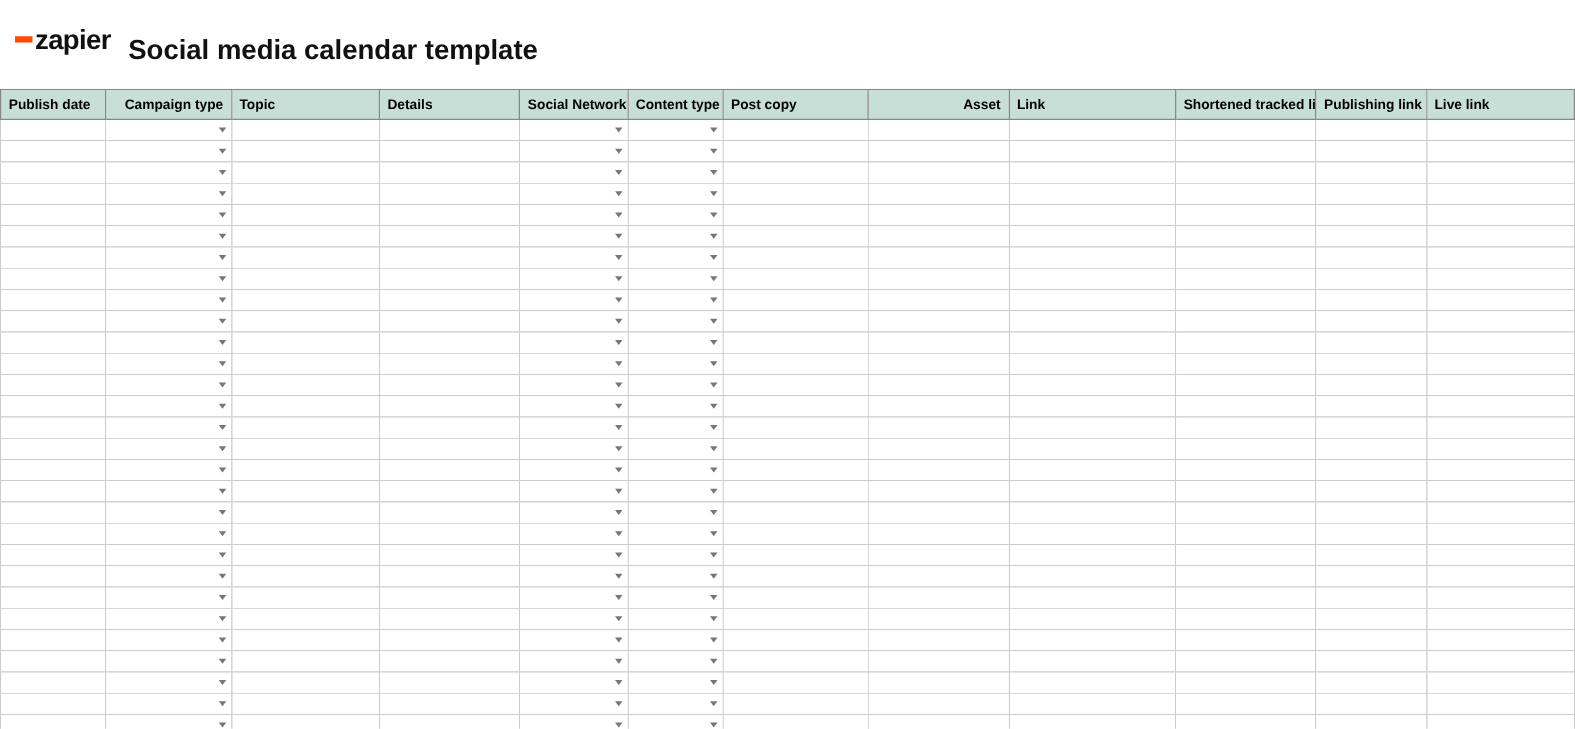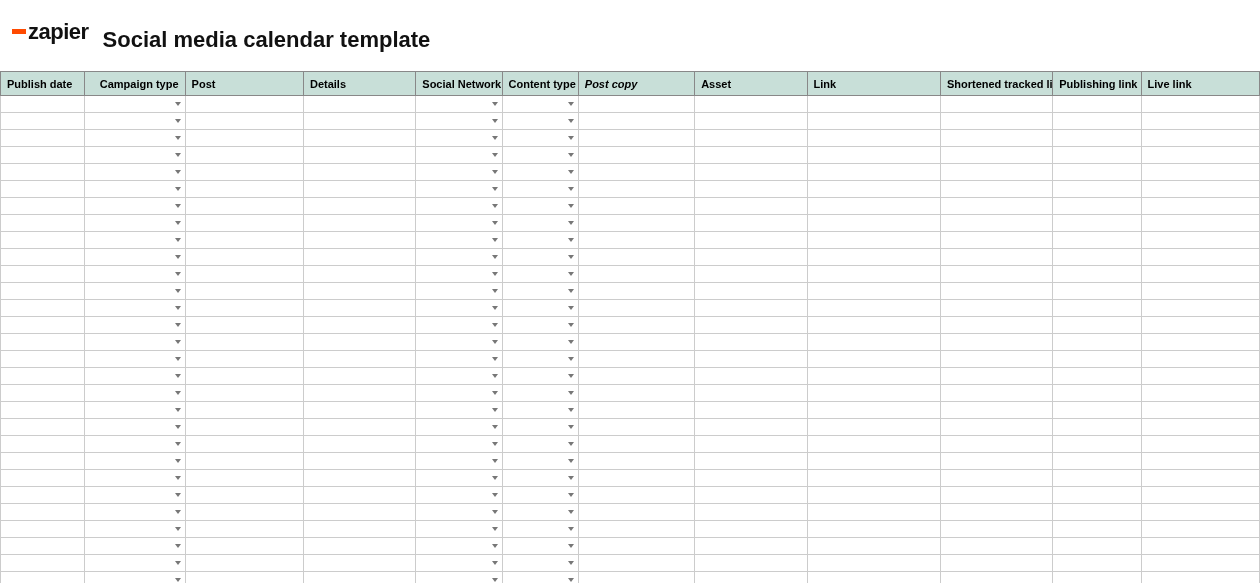--- a/index.html
+++ b/index.html
@@ -85,22 +85,22 @@
       border-left: 3px solid transparent;
       border-right: 3px solid transparent;
       border-top: 4px solid #777;
     }
     .col-0 { width: 84px; }
     .col-1 { width: 100px; text-align: right; }
     .col-2 { width: 118px; }
     .col-3 { width: 112px; }
     .col-4 { width: 86px; }
     .col-5 { width: 76px; margin-left: 27px; }
-    .col-6 { width: 116px; font-style: italic; }
-    .col-7 { width: 112px; }
+    .col-6 { width: 116px; }
+    .col-7 { width: 112px; text-align: right; }
     .col-8 { width: 133px; }
     .col-9 { width: 112px; }
     .col-10 { width: 88px; }
     .col-11 { width: 118px; }
   </style>
 </head>
 <body>
 
 <div class="header">
   <div class="logo">
@@ -109,21 +109,21 @@
   </div>
   <div class="page-title">Social media calendar template</div>
 </div>
 
 <div class="table-wrapper">
   <table>
     <thead>
       <tr id="header-row">
           <th class="col-0">Publish date</th>
           <th class="col-1">Campaign type</th>
-          <th class="col-2">Post</th>
+          <th class="col-2">Topic</th>
           <th class="col-3">Details</th>
           <th class="col-4">Social Network</th>
           <th class="col-5">Content type</th>
           <th class="col-6">Post copy</th>
           <th class="col-7">Asset</th>
           <th class="col-8">Link</th>
           <th class="col-9">Shortened tracked link</th>
           <th class="col-10">Publishing link</th>
           <th class="col-11">Live link</th>
         </tr>

